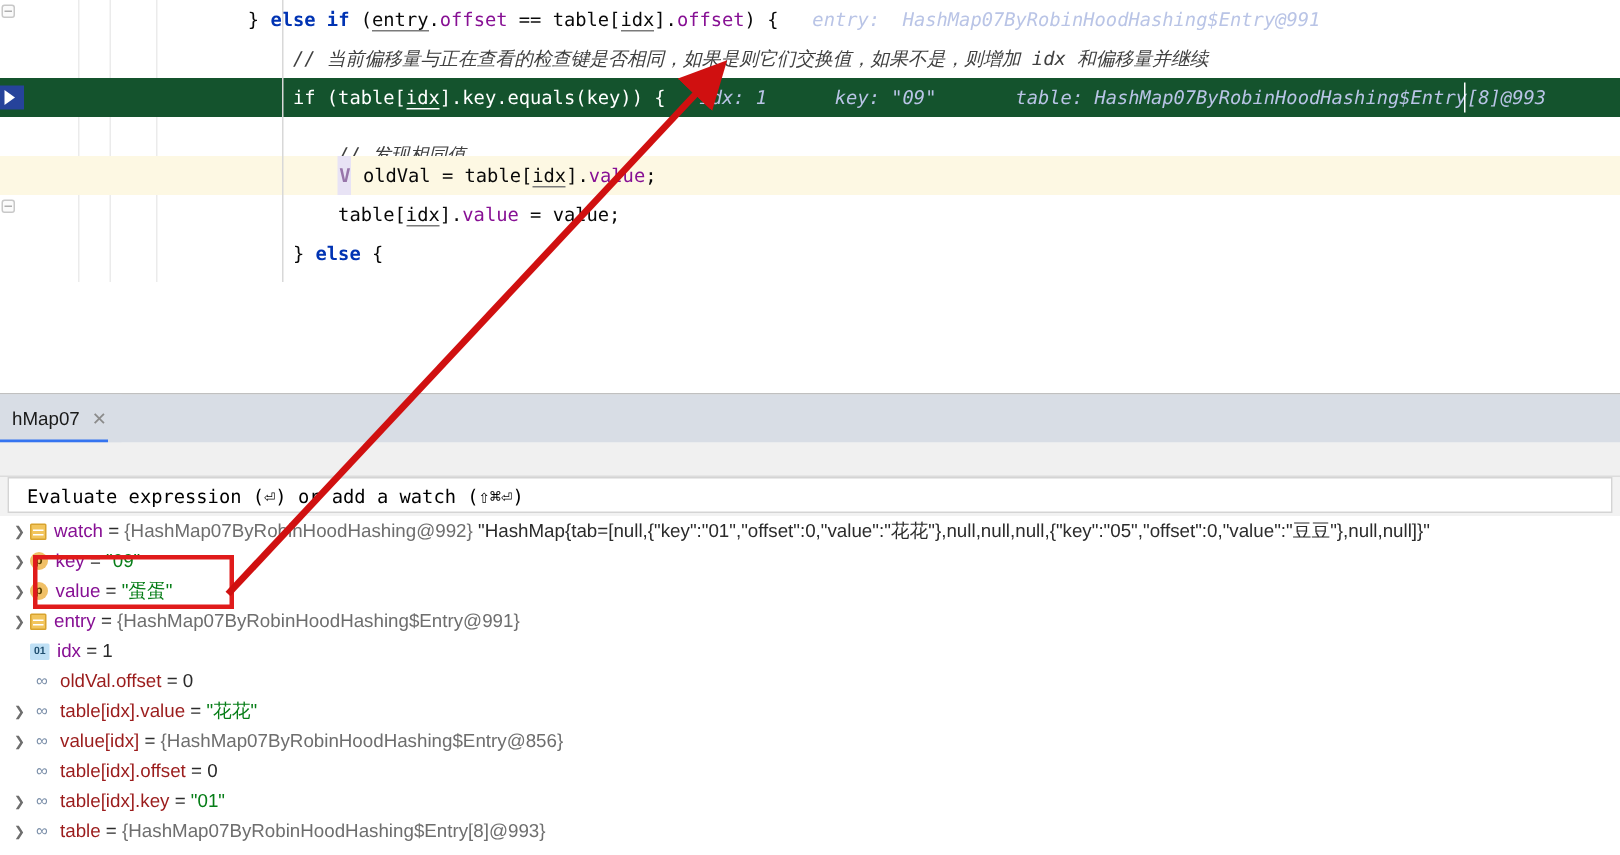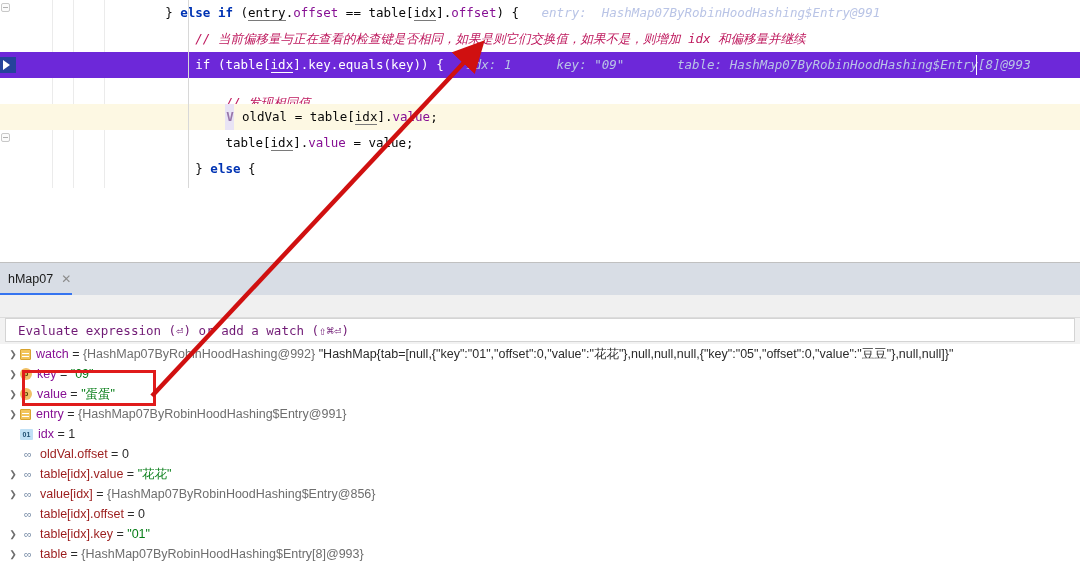--- a/index.html
+++ b/index.html
@@ -30,34 +30,34 @@
     content:"";position:absolute;left:1px;top:3px;width:5px;height:1px;background:#b0b0b0;
   }
   .indent-guide{position:absolute;width:1px;background:#d8d8d8;}
 
   .code-line{
     position:absolute;left:0;right:0;height:26px;line-height:26px;
     font-family:"DejaVu Sans Mono","Liberation Mono",monospace;
     font-size:12.5px;white-space:pre;
   }
   .code-text{position:absolute;left:105px;}
-  .ln-hl{background:#6d28d9;color:#ffffff;}
+  .ln-hl{background:#14532d;color:#ffffff;}
   .ln-warn{background:#fdf8e3;}
   .exec-marker{
     position:absolute;left:0;top:5px;width:16px;height:16px;
     background:#26439b;
   }
   .exec-marker:after{
     content:"";position:absolute;left:3px;top:3px;
     border-left:7px solid #ffffff;border-top:5px solid transparent;border-bottom:5px solid transparent;
   }
 
   .kw{color:#0033b3;font-weight:bold;}
   .fld{color:#871094;}
-  .cmt{color:#be185d;font-style:italic;}
+  .cmt{color:#404040;font-style:italic;}
   .plain{color:#080808;}
   .ulv{border-bottom:1px solid #7a7a7a;}
   .hint{color:#b9c4e6;font-style:italic;}
   .ln-hl .plain,.ln-hl .kw,.ln-hl .fld{color:#ffffff;}
   .ln-hl .ulv{border-bottom-color:#ffffff;}
   .vmark{
     display:inline-block;width:9px;text-align:center;color:#9876aa;
     background:#e8e3f5;font-weight:bold;
   }
   .cursor{position:absolute;width:1px;background:#ffffff;top:3px;height:20px;}
@@ -83,21 +83,21 @@
   #toolbar{
     position:absolute;left:0;top:32px;width:1080px;height:22px;
     background:#f0f0f0;border-bottom:1px solid #dcdcdc;
   }
   #evalbar{
     position:absolute;left:5px;top:55px;width:1070px;height:24px;
     background:#ffffff;border:1px solid #d4d4d4;box-sizing:border-box;
     display:flex;align-items:center;
   }
   #evalbar .ph{
-    padding-left:12px;color:#701a75;font-size:12.5px;
+    padding-left:12px;color:#000000;font-size:12.5px;
     font-family:"DejaVu Sans Mono","Liberation Mono",monospace;
   }
 
   #varlist{
     position:absolute;left:0;top:81px;width:1080px;height:227px;
     background:#ffffff;overflow:hidden;
   }
   .vrow{
     position:relative;height:20px;line-height:20px;
     font-size:12.5px;white-space:nowrap;color:#2b2b2b;

